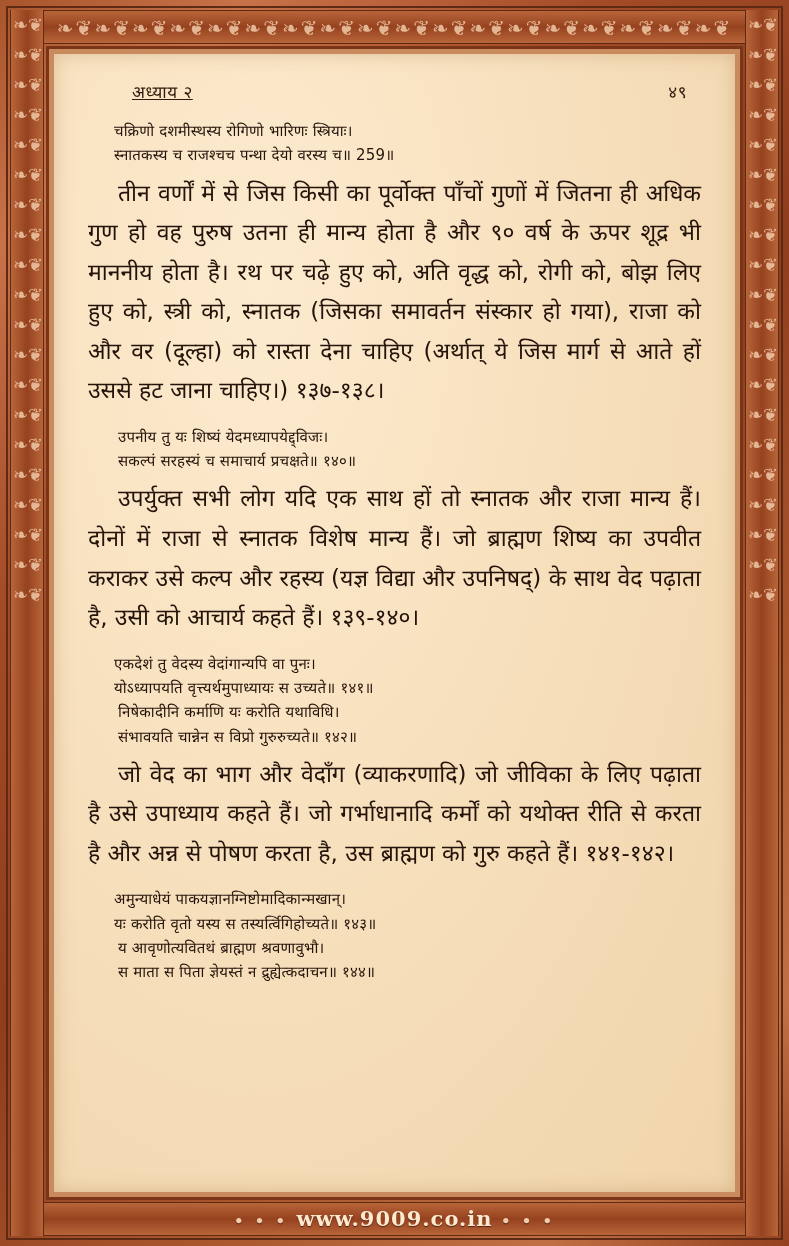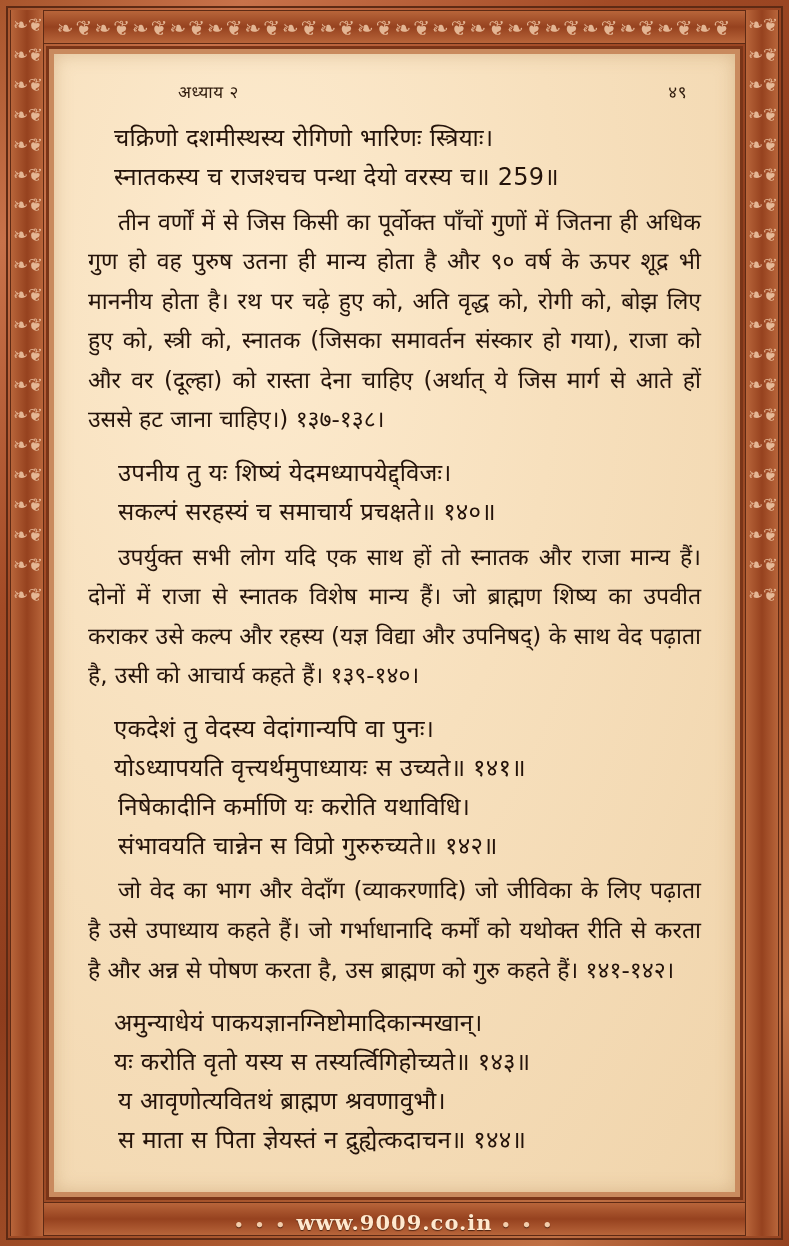--- a/index.html
+++ b/index.html
@@ -111,26 +111,26 @@
     display: flex;
     justify-content: space-between;
     align-items: baseline;
     font-family: "DejaVu Sans", sans-serif;
     font-size: 17px;
     color: #2e1a0c;
     padding: 0 14px 0 20px;
     margin-bottom: 16px;
     letter-spacing: .5px;
   }
-  .header .chapter { margin-left: 70px; }
+  .header .chapter { margin-left: 24px; text-decoration: underline; }
 
   .verse {
     font-family: "DejaVu Sans", sans-serif;
     color: #24130a;
-    font-size: 24px;
+    font-size: 15px;
     line-height: 1.62;
     text-align: left;
     letter-spacing: .2px;
     margin: 0 0 2px 0;
   }
   .verse-line {
     padding-left: 26px;
     white-space: nowrap;
   }
   .verse-line.indent2 { padding-left: 30px; }
@@ -147,21 +147,21 @@
 
   .block { margin-bottom: 14px; }
   .block-verse { margin-bottom: 2px; }
 
   .footer {
     position: absolute;
     left: 10px;
     right: 10px;
     bottom: 10px;
     height: 34px;
-    line-height: 42px;
+    line-height: 34px;
     text-align: center;
     font-family: "DejaVu Serif", serif;
     font-size: 21px;
     font-weight: bold;
     color: #ffe9cf;
     text-shadow: 0 1px 1px #4d2210;
     letter-spacing: 1px;
     z-index: 5;
   }
   .footer .dots { color: #f3cdab; font-size: 15px; letter-spacing: 3px; }

